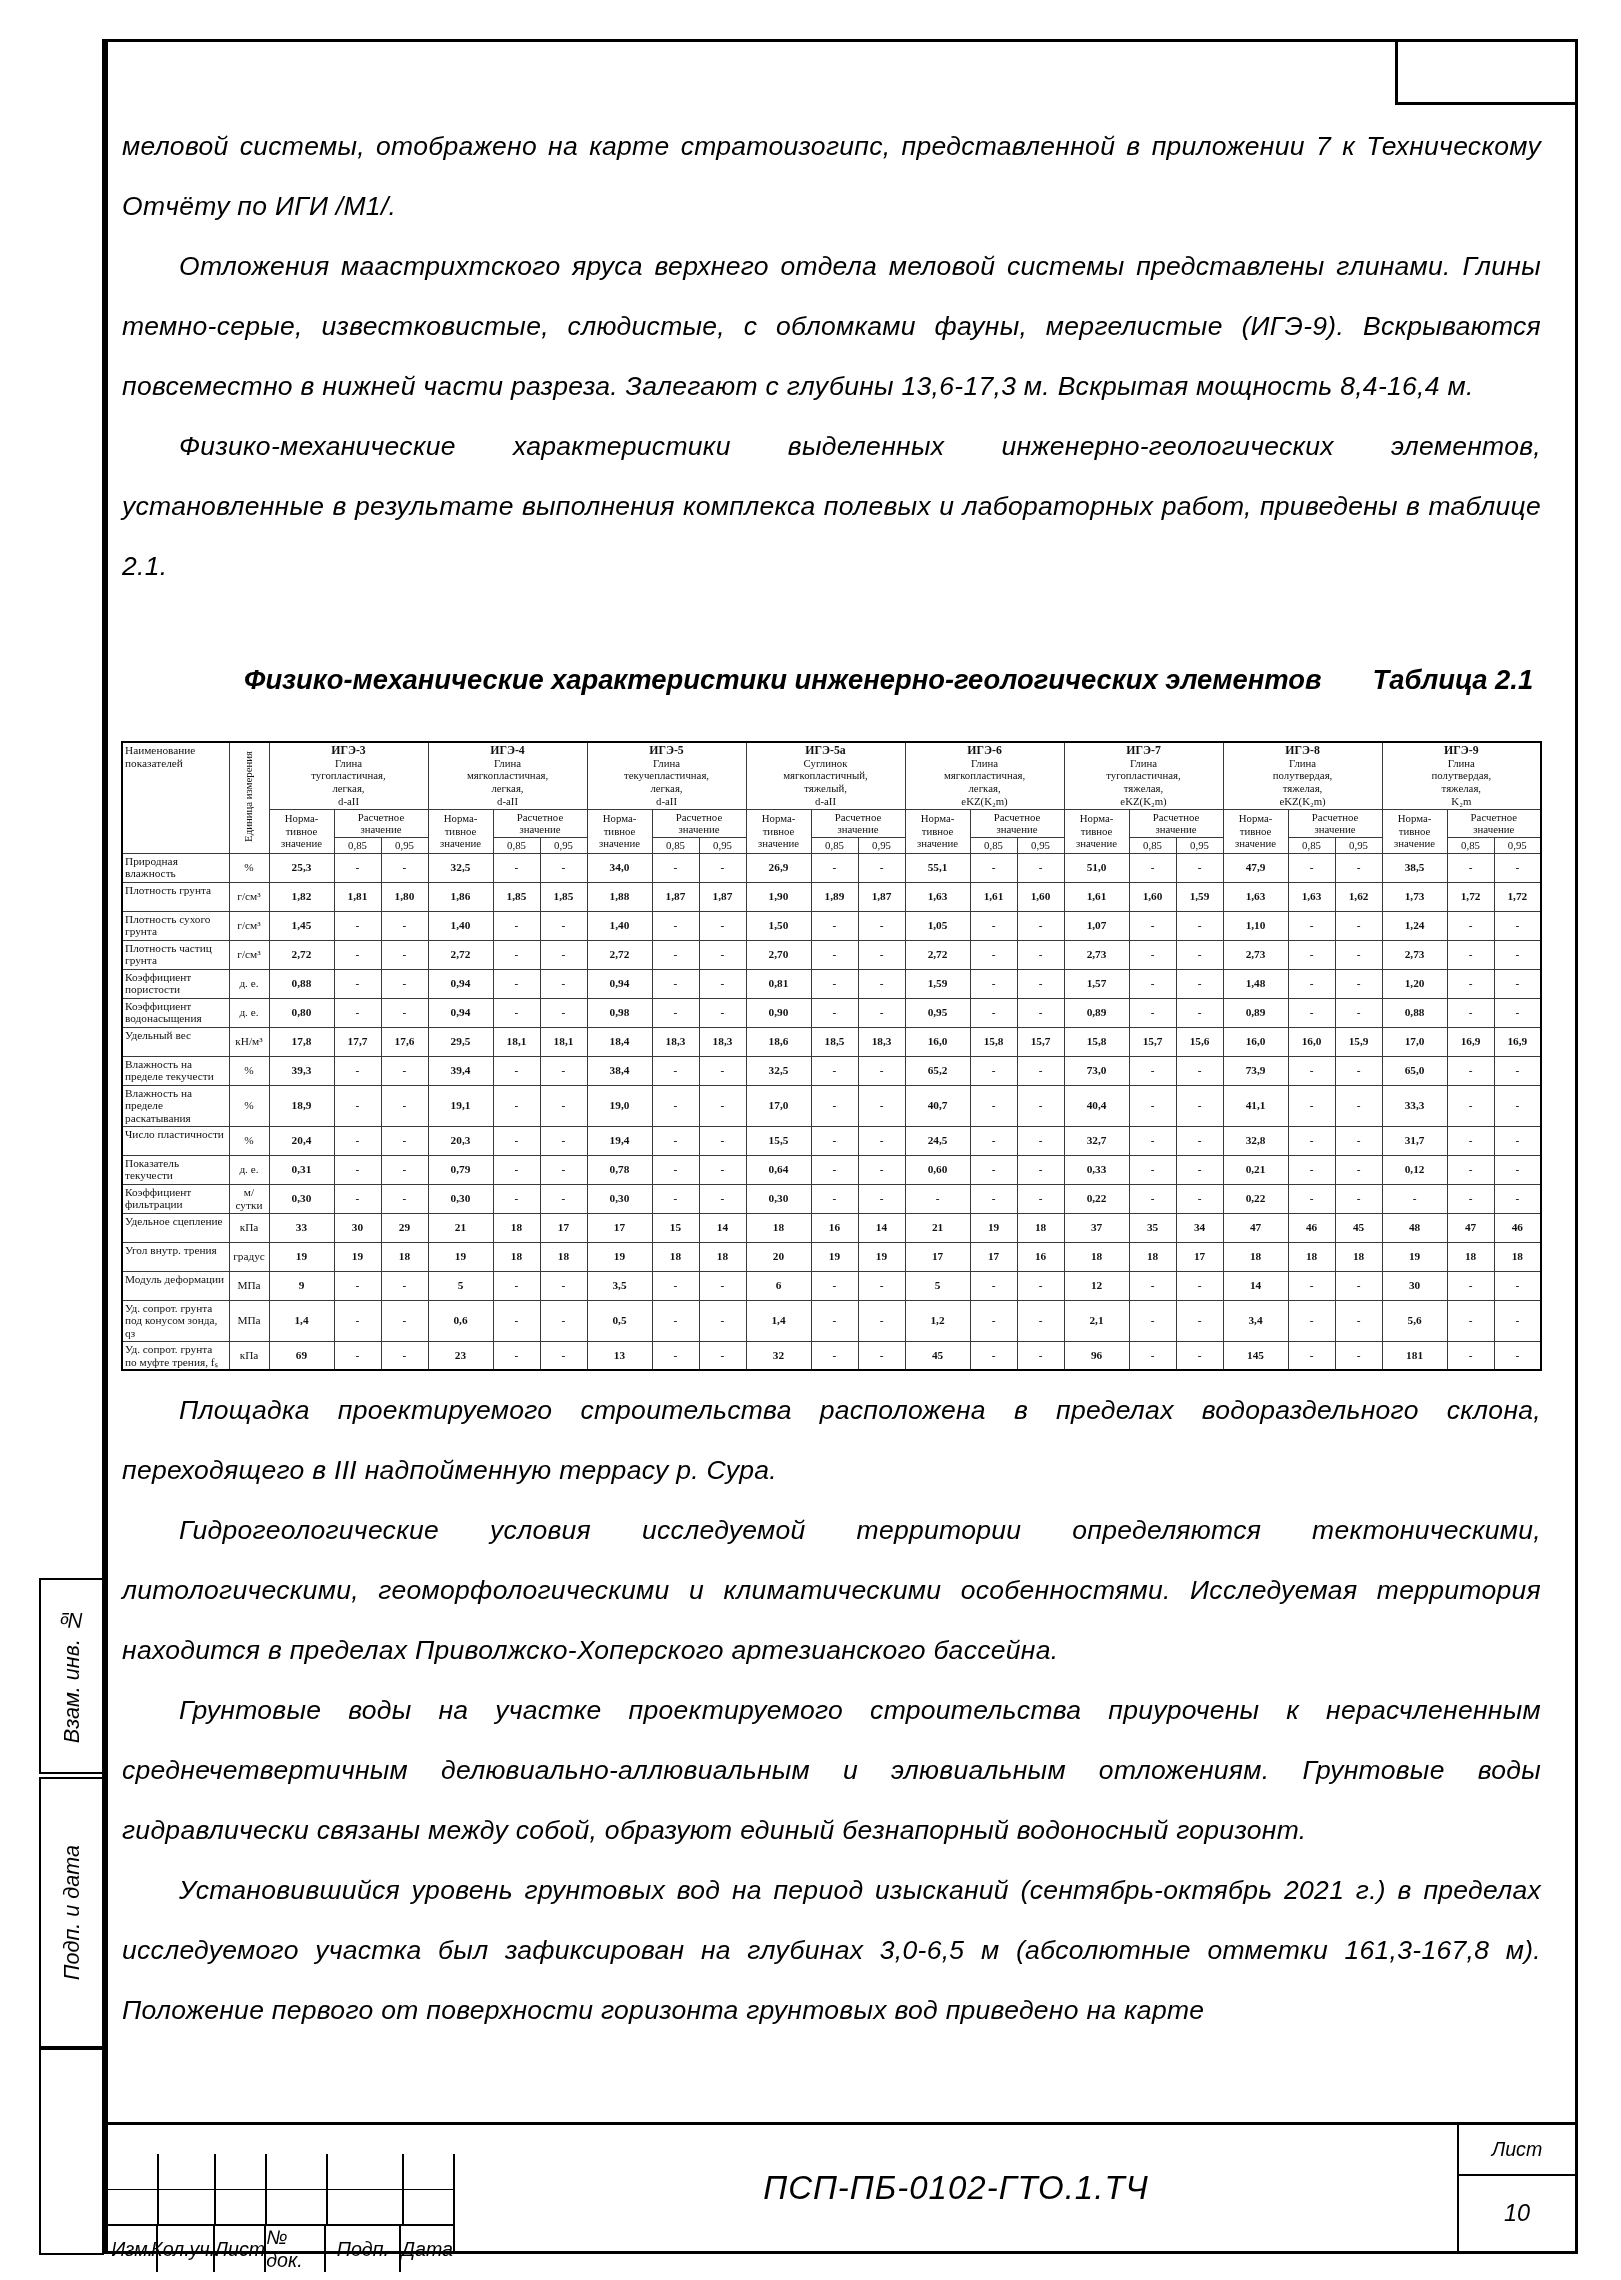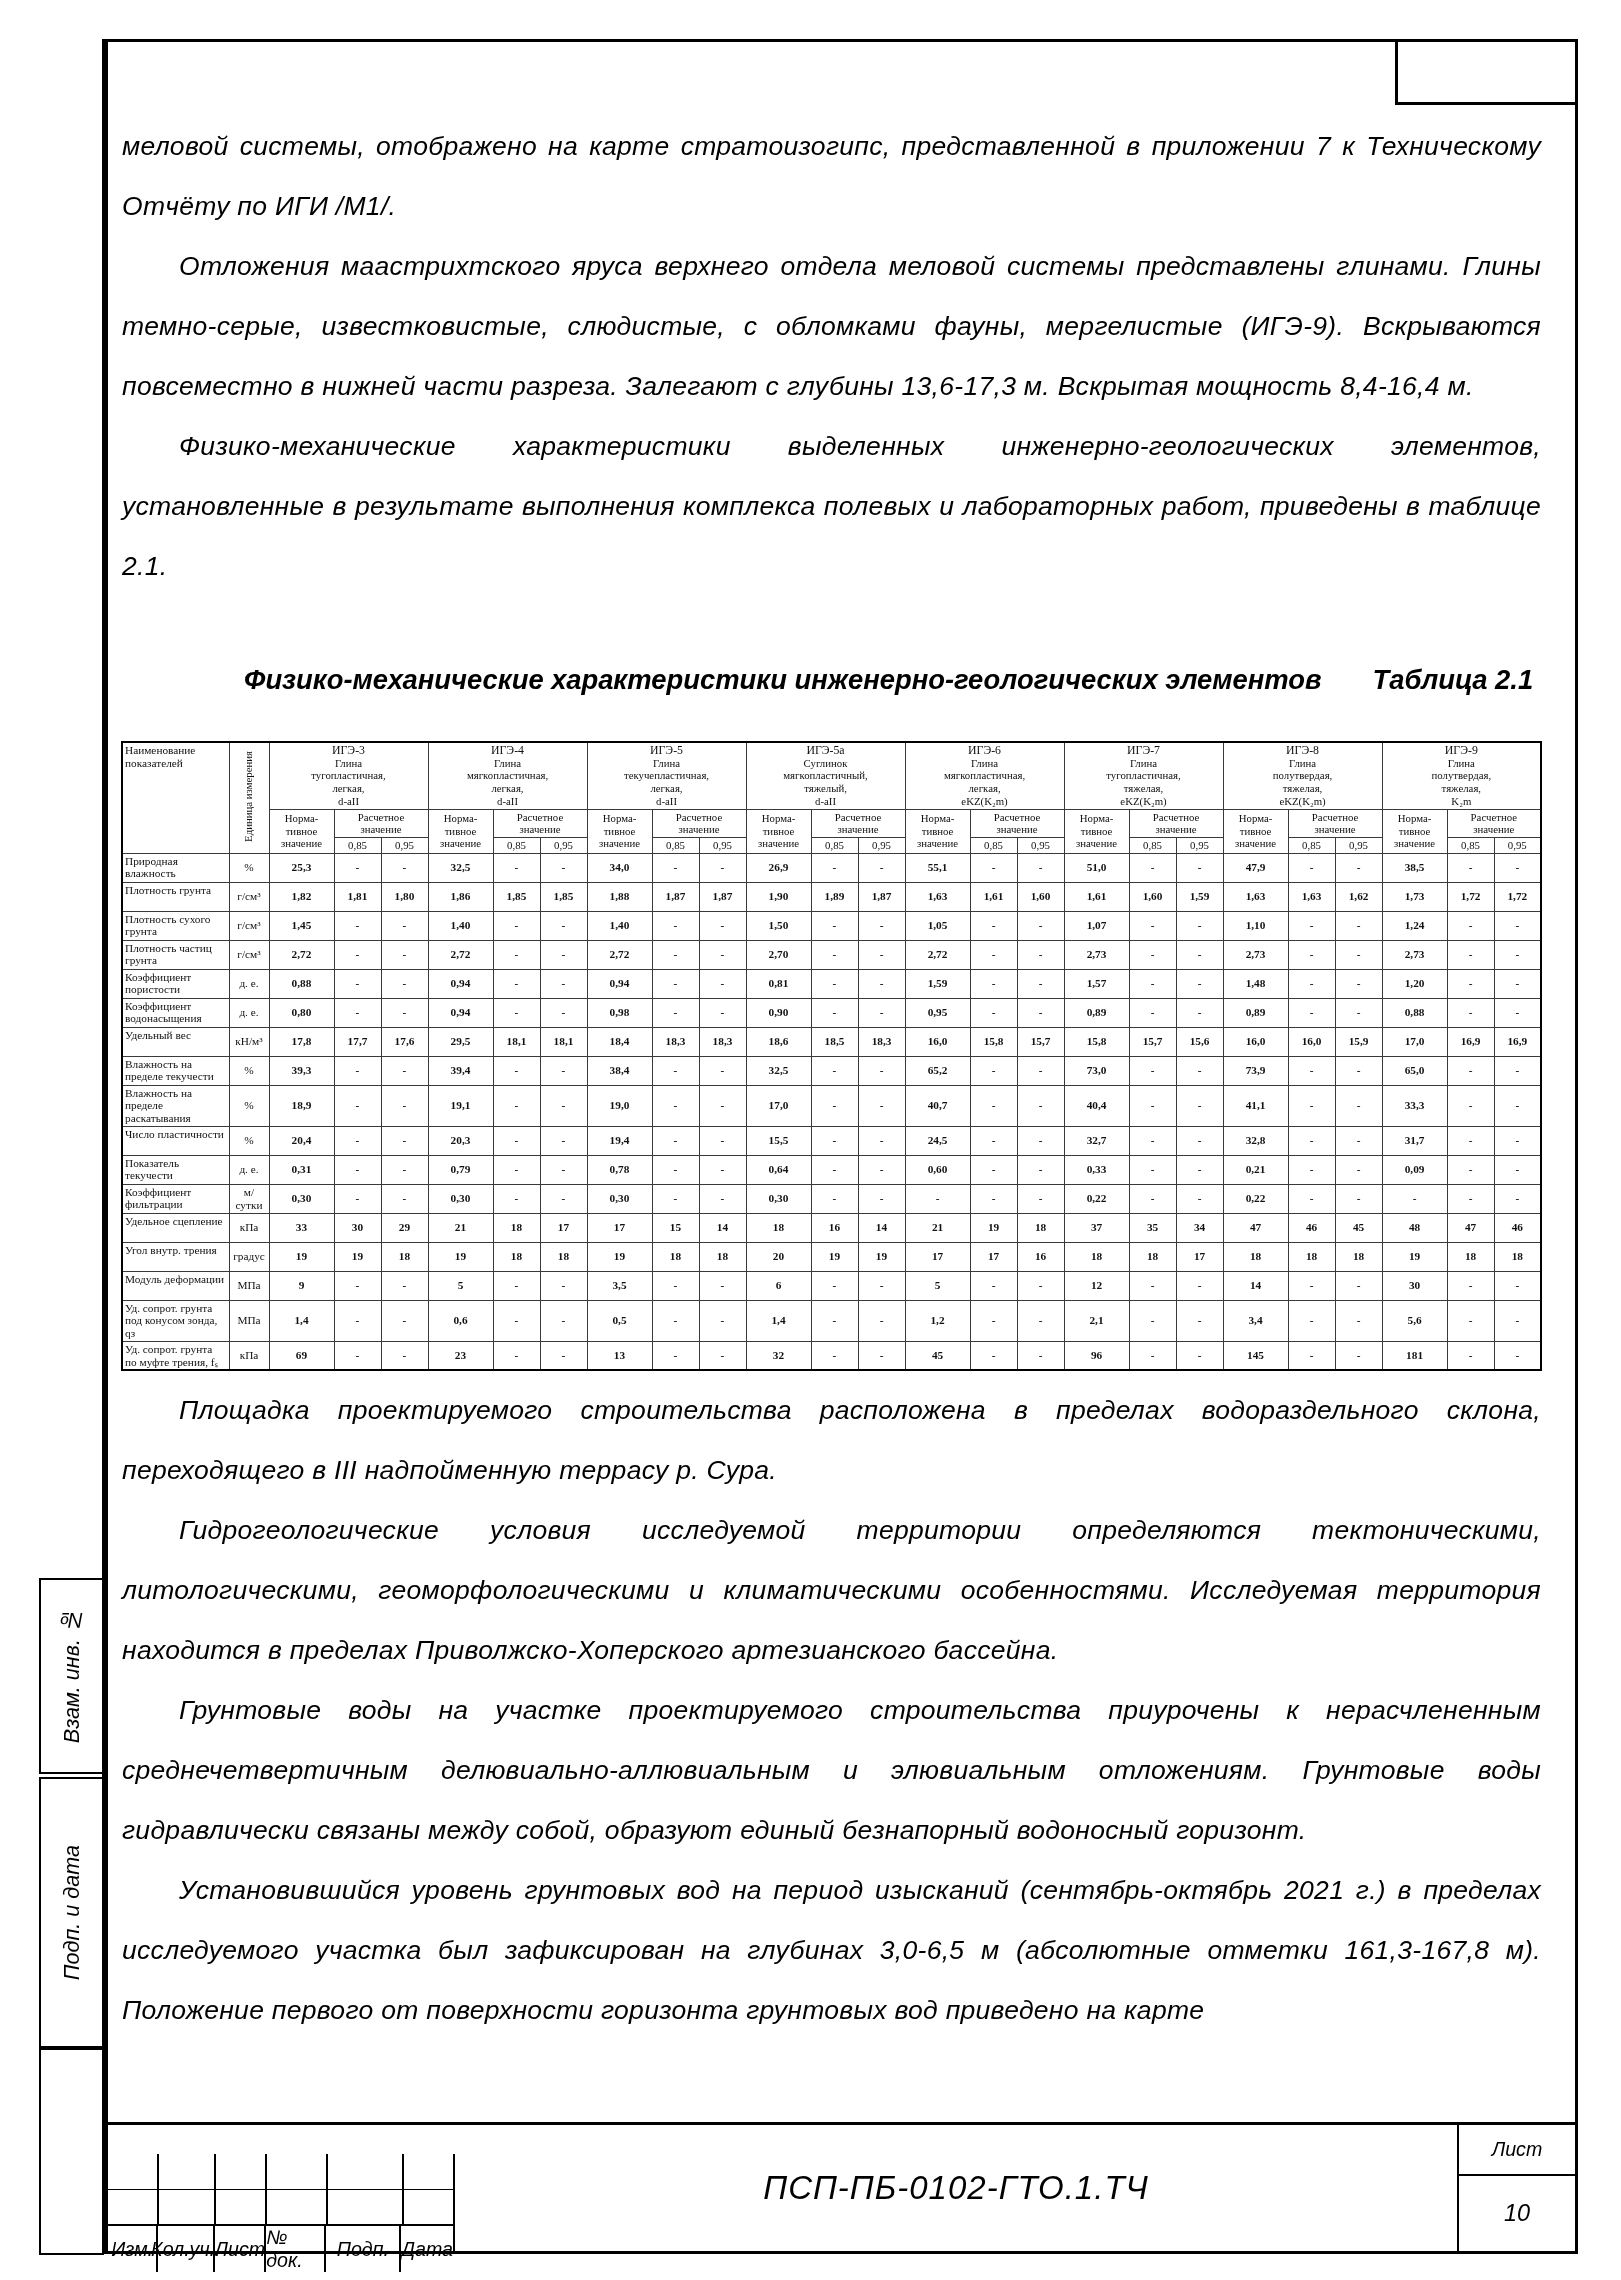--- a/index.html
+++ b/index.html
@@ -35,21 +35,21 @@
   
   #fmc-wrap{position:absolute;left:121px;top:741px;width:1422px;}
   table.fmc{border-collapse:collapse;table-layout:fixed;width:1420px;
             font-family:"Liberation Serif",serif;color:#111;}
   table.fmc th,table.fmc td{border:1px solid #3a3a3a;padding:1px 2px;box-sizing:border-box;
             overflow:hidden;}
   table.fmc{border:2px solid #000;}
   table.fmc th{font-weight:normal;font-size:10.8px;line-height:12.7px;text-align:center;vertical-align:middle;}
   table.fmc .c-name{text-align:left;vertical-align:top;font-size:11.3px;}
   th.c-name{padding-top:2.9px;padding-left:3.9px;}
-  table.fmc .g-code{font-weight:normal;font-size:11.8px;}
+  table.fmc .g-code{font-weight:bold;font-size:11.8px;}
   table.fmc .vert{writing-mode:vertical-rl;transform:rotate(180deg);display:inline-block;
             font-size:10.8px;line-height:11.8px;max-height:118px;}
   table.fmc td{font-size:11.3px;line-height:12.7px;}
   td.cell-name{text-align:left;padding-left:3.9px;vertical-align:top;height:29px;}
   td.cell-unit{text-align:center;vertical-align:middle;}
   td.cell-norm,td.cell-calc{text-align:center;vertical-align:middle;font-weight:bold;}
   
   #titleblock{position:absolute;left:102px;top:2122px;width:1476px;height:132px;
       border-top:3.9px solid #000;border-left:6.9px solid #000;border-right:3.9px solid #000;
       border-bottom:3.9px solid #000;box-sizing:border-box;background:#fff;display:flex;}
@@ -580,21 +580,21 @@
           <td class="cell-calc">-</td>
           <td class="cell-norm">0,60</td>
           <td class="cell-calc">-</td>
           <td class="cell-calc">-</td>
           <td class="cell-norm">0,33</td>
           <td class="cell-calc">-</td>
           <td class="cell-calc">-</td>
           <td class="cell-norm">0,21</td>
           <td class="cell-calc">-</td>
           <td class="cell-calc">-</td>
-          <td class="cell-norm">0,09</td>
+          <td class="cell-norm">0,12</td>
           <td class="cell-calc">-</td>
           <td class="cell-calc">-</td>
         </tr>
         <tr>
           <td class="c-name cell-name">Коэффициент фильтрации</td>
           <td class="cell-unit">м/сутки</td>
           <td class="cell-norm">0,30</td>
           <td class="cell-calc">-</td>
           <td class="cell-calc">-</td>
           <td class="cell-norm">0,30</td>

